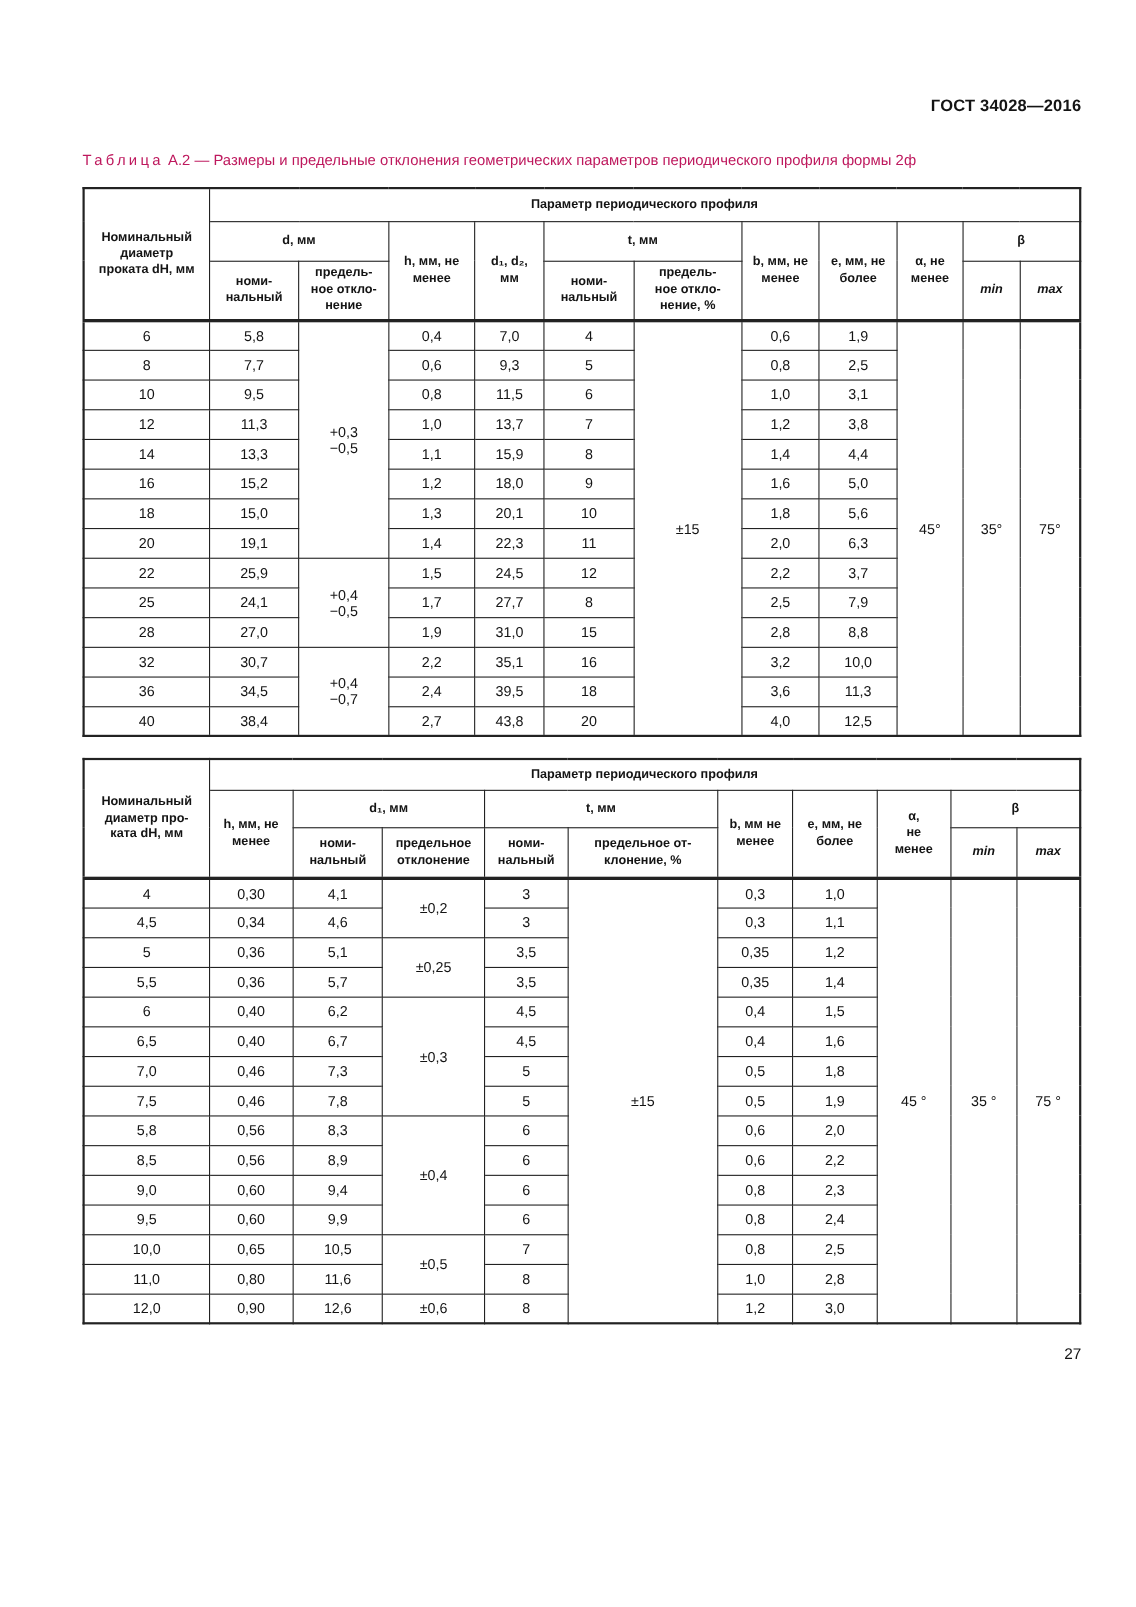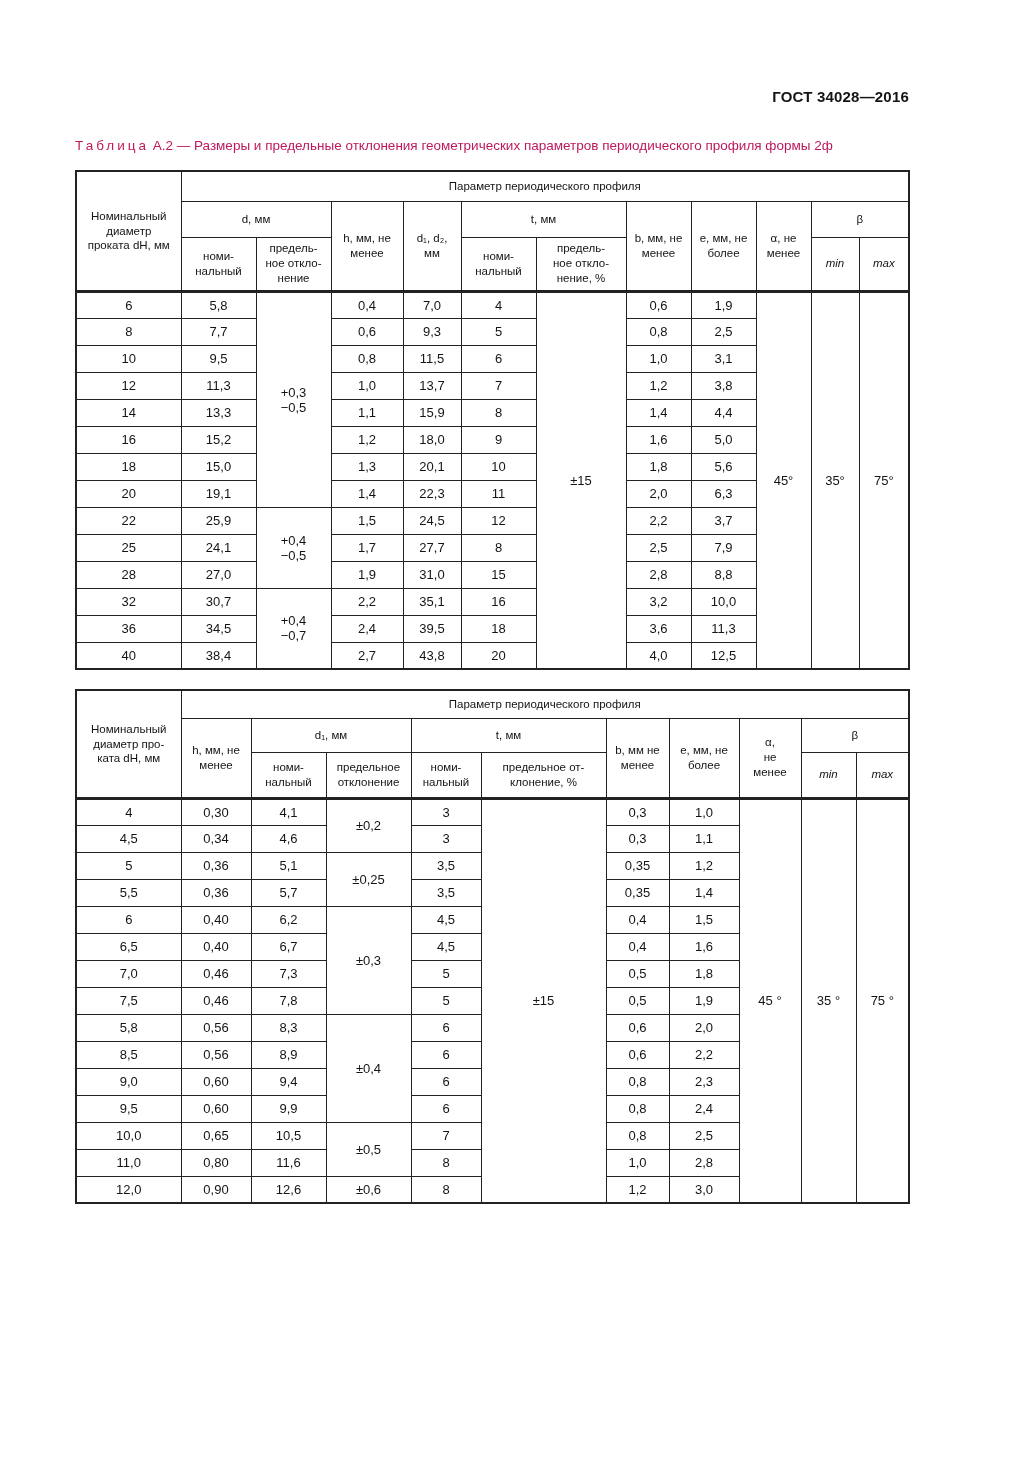--- a/index.html
+++ b/index.html
@@ -3,36 +3,36 @@
 <meta charset="utf-8">
 <style>
   * { box-sizing: border-box; }
   html, body { margin: 0; padding: 0; }
   body { background: #ffffff; }
   .page {
     width: 1033px; height: 1461px; background: #ffffff; position: relative;
     font-family: "Liberation Sans", "DejaVu Sans", sans-serif; color: #141414;
     overflow: hidden;
   }
-  .content { position: absolute; left: 75px; top: 88px; width: 834px; }
+  .content { position: absolute; left: 75px; top: 88px; width: 908px; }
   .doc-number {
     text-align: right; font-weight: 700; font-size: 15px;
     margin: 0 0 32px 0; letter-spacing: 0.2px;
   }
   .caption { font-size: 13.5px; line-height: 1.35; margin: 0 0 15px 0; color: #be185d; }
   .cap-word { letter-spacing: 3px; }
   table.gost {
     width: 100%; border-collapse: collapse; table-layout: fixed;
     border: 2px solid #222222;
   }
   table.gost th, table.gost td {
     border: 1px solid #222222; text-align: center; vertical-align: middle;
     white-space: pre-line; padding: 1px 2px; overflow: hidden;
   }
-  table.gost th { font-weight: 400; font-size: 11.5px; line-height: 1.3; }
+  table.gost th { font-weight: 700; font-size: 11.5px; line-height: 1.3; }
   table.gost td { font-size: 13px; }
   table.gost thead { border-bottom: 3px solid #222222; }
   .t2 tbody td, .t3 tbody td { height: 27px; }
   .t2 .hr1 th { height: 30px; }
   .t2 .hr2 th { height: 36px; }
   .t2 .hr3 th { height: 54px; }
   .t3 .hr1 th { height: 28px; }
   .t3 .hr2 th { height: 34px; }
   .t3 .hr3 th { height: 46px; }
   .it { font-style: italic; }
@@ -419,15 +419,16 @@
             <td>0,90</td>
             <td>12,6</td>
             <td>±0,6</td>
             <td>8</td>
             <td>1,2</td>
             <td>3,0</td>
           </tr>
         </tbody>
     </table>
 
+    <p class="page-number">27</p>
 
   </div>
 </div>
 
 </body></html>

